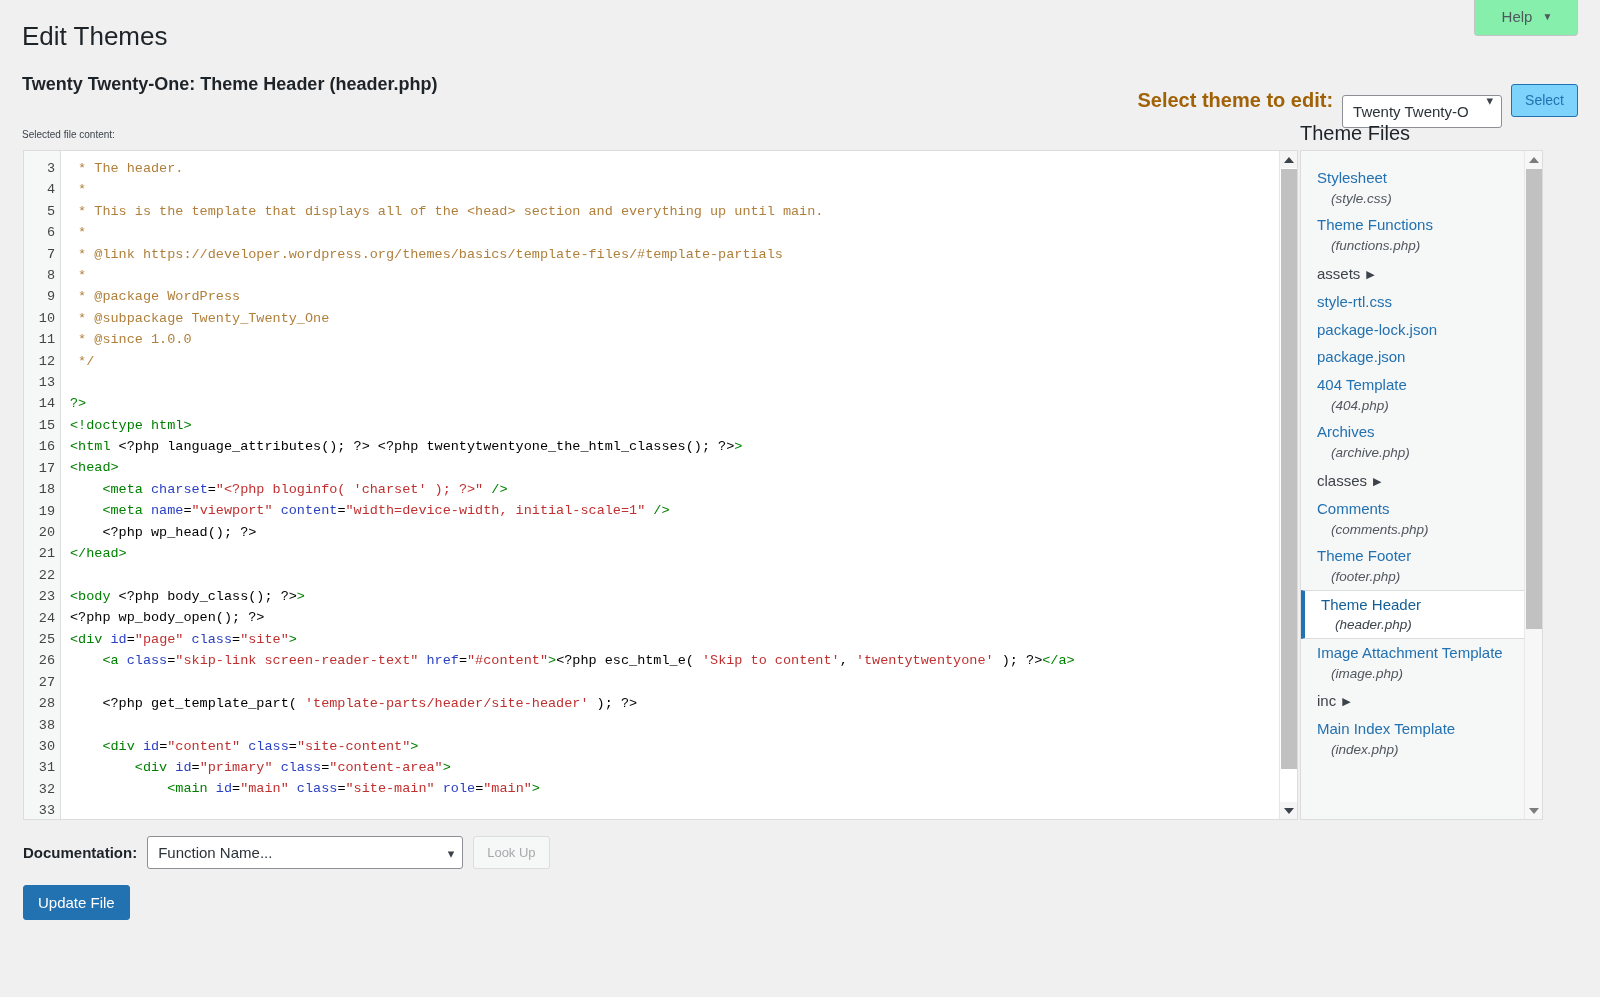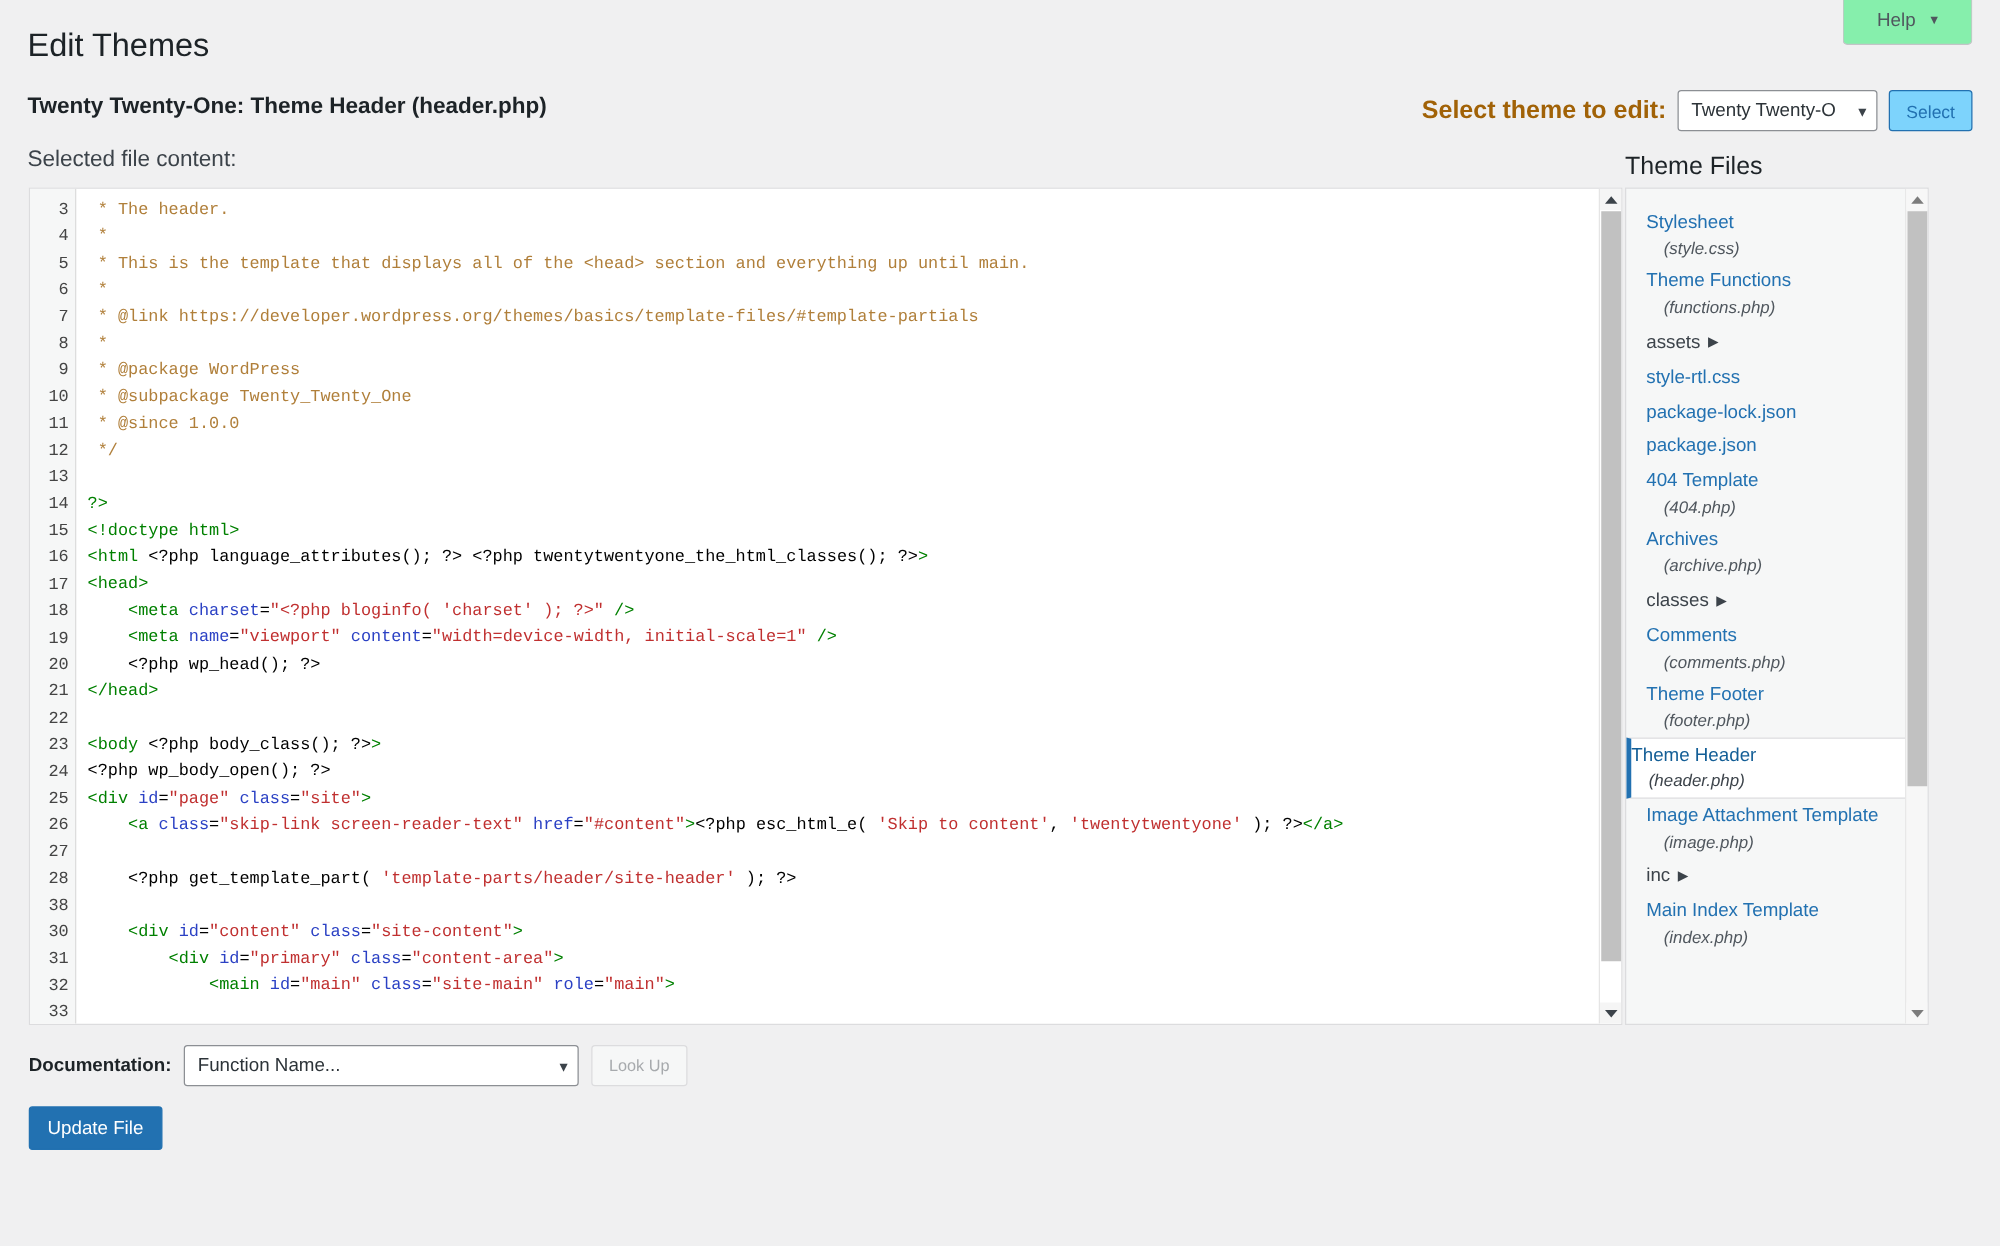--- a/index.html
+++ b/index.html
@@ -77,20 +77,21 @@
     border: 1px solid #8c8f94;
     border-radius: 3px;
     padding: 4px 32px 4px 10px;
     font-size: 15px;
     font-family: "Liberation Sans", sans-serif;
     color: #2c3338;
     height: 33px;
     width: 160px;
     line-height: 1.4;
     cursor: pointer;
+    margin-top: 23px;
   }
   .select-wrap { position: relative; display: inline-block; }
   .select-wrap .sel-caret {
     position: absolute;
     right: 9px; top: 50%;
     transform: translateY(-50%);
     pointer-events: none;
     font-size: 13px;
     color: #3c434a;
   }
@@ -102,22 +103,22 @@
     font-size: 14px;
     font-family: "Liberation Sans", sans-serif;
     padding: 0 13px;
     height: 33px;
     cursor: pointer;
     line-height: 1;
   }
 
   .selected-file-label {
     position: absolute;
-    left: 22px; top: 117px;
-    font-size: 18px;
+    left: 22px; top: 129px;
+    font-size: 10px;
     color: #3c434a;
   }
 
   
   .theme-files-heading {
     position: absolute;
     left: 1300px; top: 119px;
     font-size: 20px;
     font-weight: 400;
     color: #1d2327;
@@ -247,21 +248,21 @@
     display: inline-block;
     font-size: 11px;
     color: #3c434a;
     margin-left: 6px;
     position: relative;
     top: -1px;
   }
   .file-item.active {
     background: #fff;
     border-left: 4px solid #2271b1;
-    padding-left: 0;
+    padding-left: 16px;
     border-top: 1px solid #dcdcde;
     border-bottom: 1px solid #dcdcde;
   }
   .file-item.active .fname {
     color: #135e96;
     font-weight: 400;
   }
   .file-item.active .fpath { color: #3c434a; }
 
   

